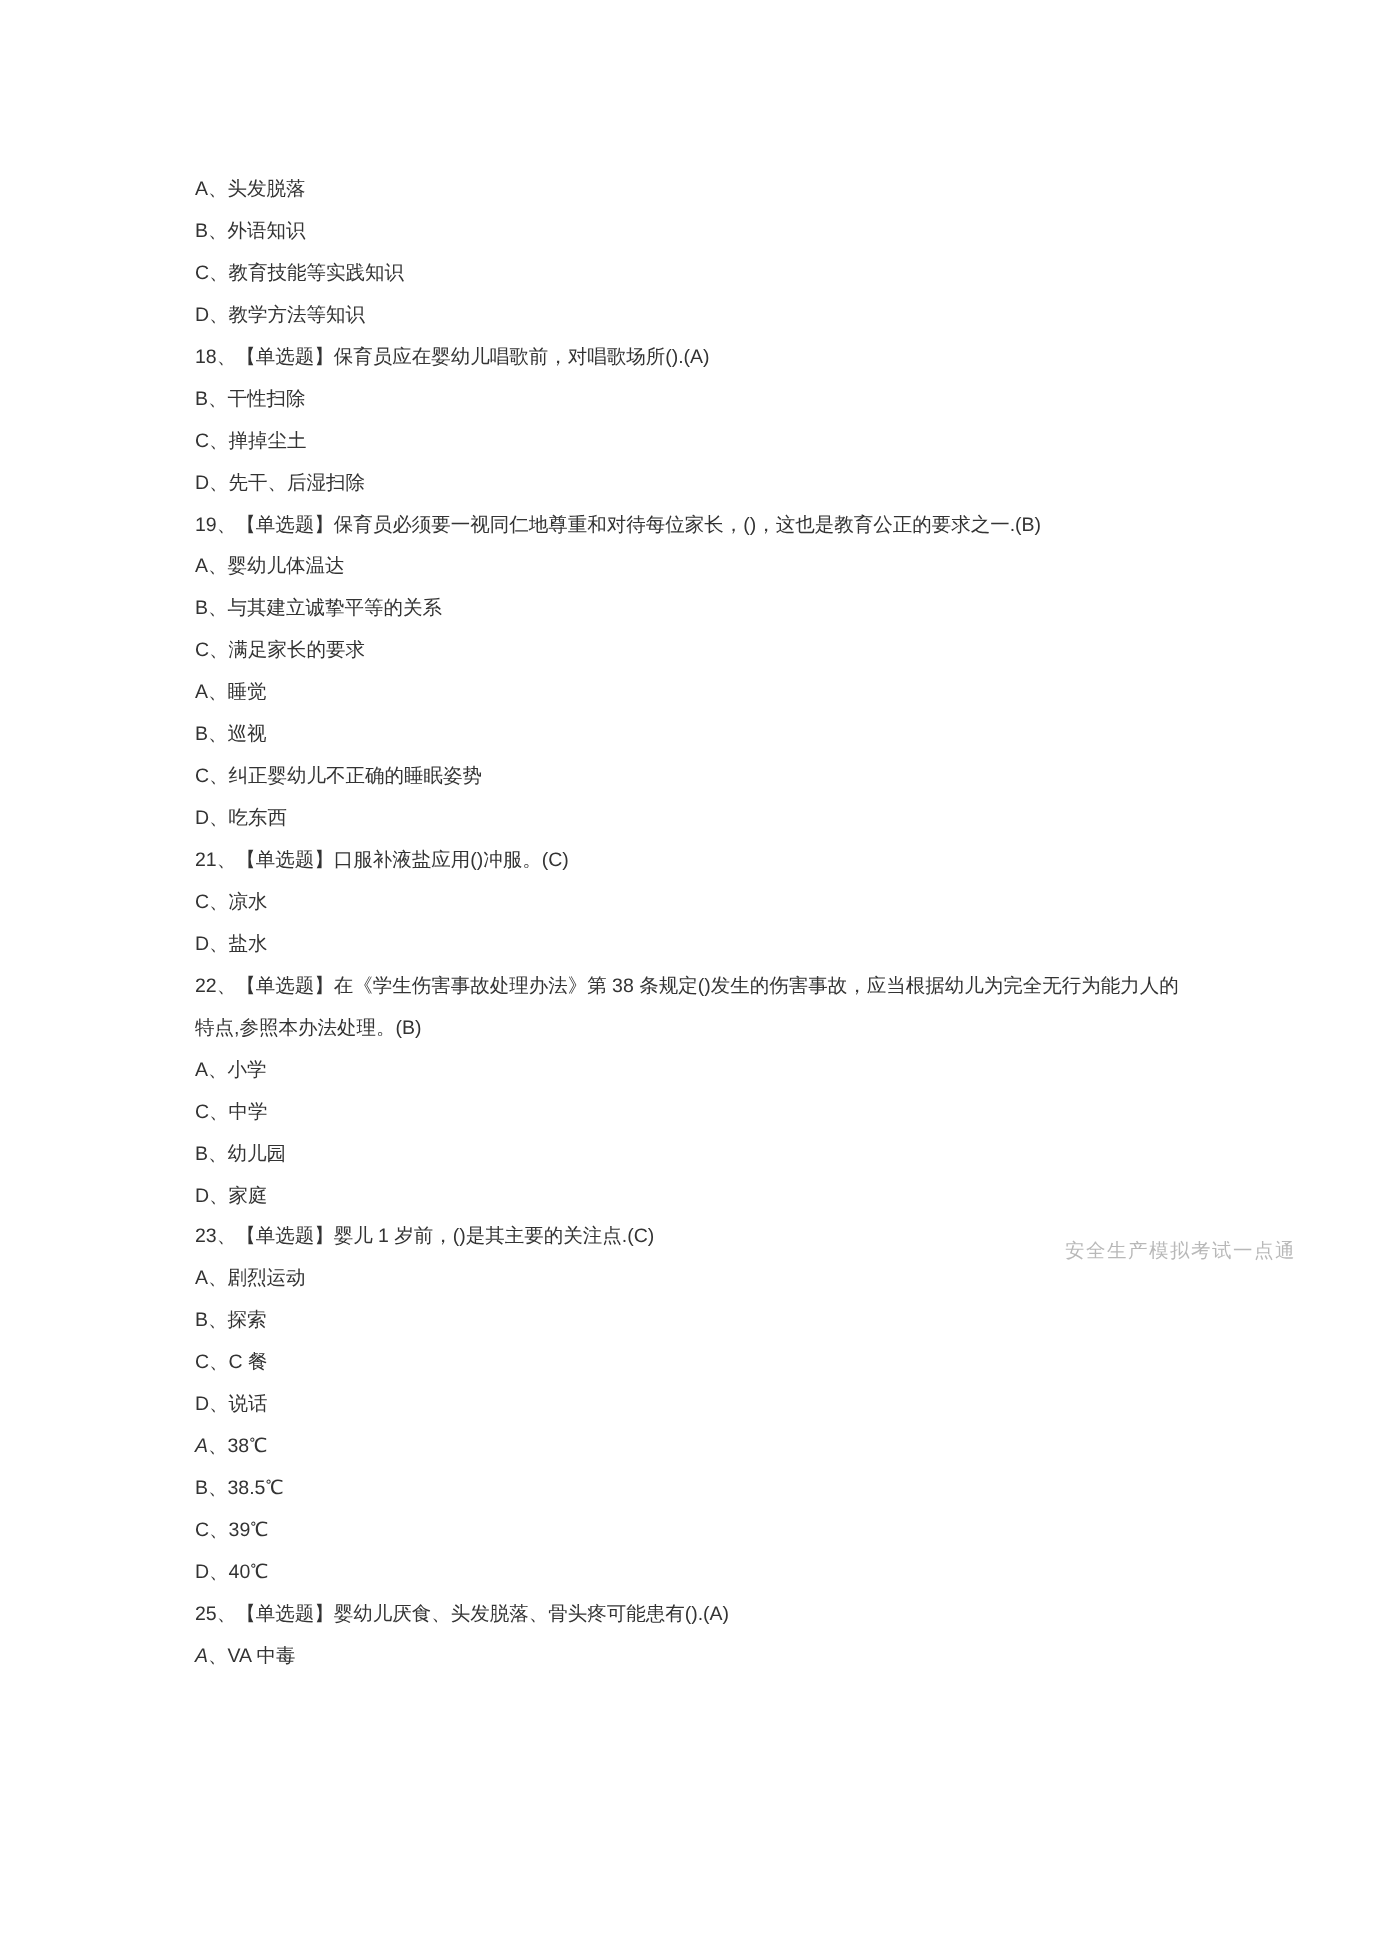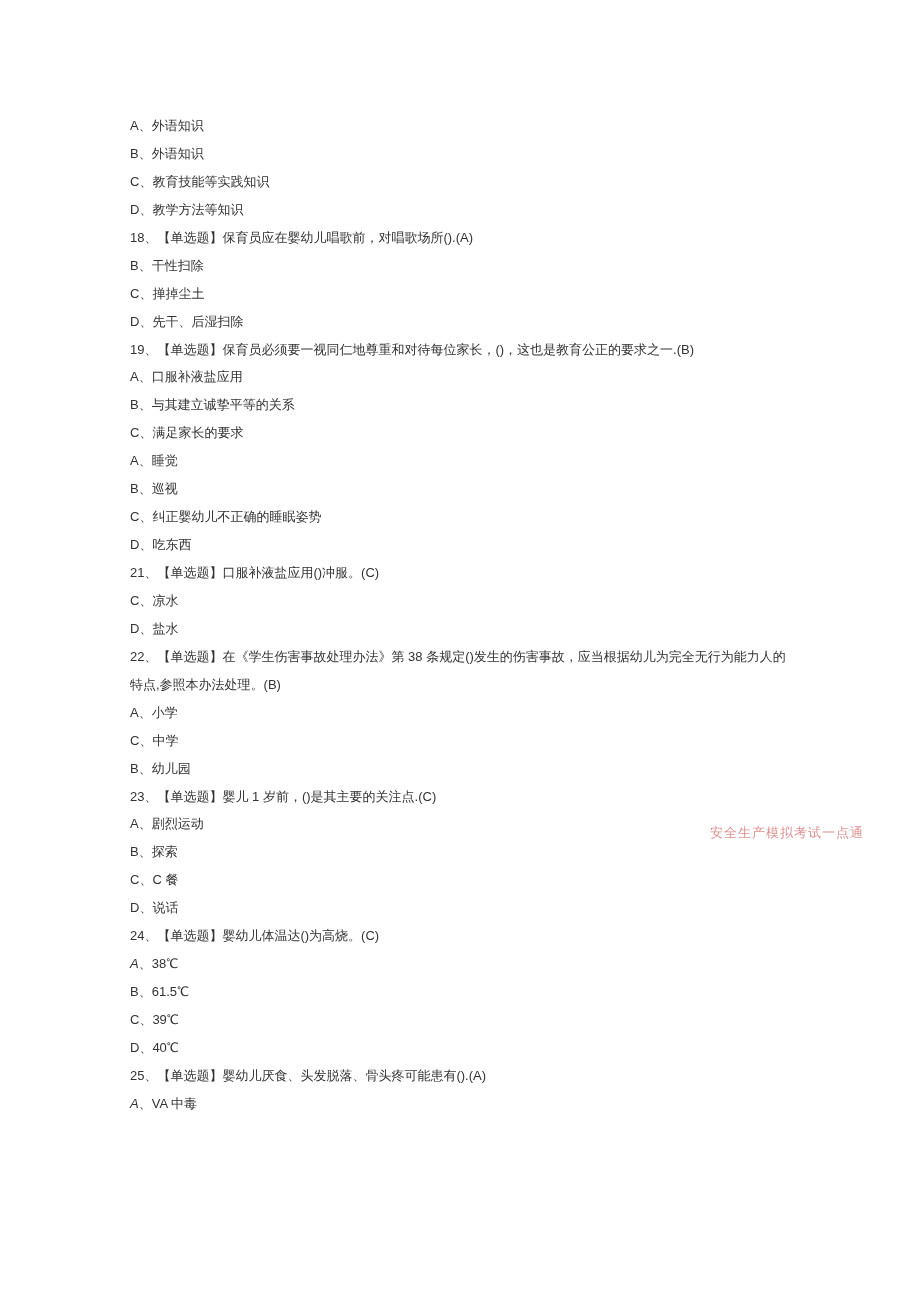--- a/index.html
+++ b/index.html
@@ -25,62 +25,61 @@
     display: block;
   }
   .italic {
     font-style: italic;
   }
   .stamp {
     position: absolute;
     right: 56px;
     top: 820px;
     font-size: 13px;
-    color: #b91c1c;
+    color: #737373;
     opacity: 0.5;
     transform: rotate(0deg);
     letter-spacing: 1px;
-    font-family: Liberation Mono, monospace;
   }
 </style>
 </head>
 <body>
 
 <div class="page">
   <div class="stamp">安全生产模拟考试一点通</div>
   <div id="content">
-      <span class="opt">A、外语知识</span>
+      <span class="opt">A、头发脱落</span>
       <span class="opt">B、外语知识</span>
       <span class="opt">C、教育技能等实践知识</span>
       <span class="opt">D、教学方法等知识</span>
       <span class="qline">18、【单选题】保育员应在婴幼儿唱歌前，对唱歌场所().(A)</span>
       <span class="opt">B、干性扫除</span>
       <span class="opt">C、掸掉尘土</span>
       <span class="opt">D、先干、后湿扫除</span>
       <span class="qline">19、【单选题】保育员必须要一视同仁地尊重和对待每位家长，()，这也是教育公正的要求之一.(B)</span>
-      <span class="opt">A、口服补液盐应用</span>
+      <span class="opt">A、婴幼儿体温达</span>
       <span class="opt">B、与其建立诚挚平等的关系</span>
       <span class="opt">C、满足家长的要求</span>
       <span class="opt">A、睡觉</span>
       <span class="opt">B、巡视</span>
       <span class="opt">C、纠正婴幼儿不正确的睡眠姿势</span>
       <span class="opt">D、吃东西</span>
       <span class="qline">21、【单选题】口服补液盐应用()冲服。(C)</span>
       <span class="opt">C、凉水</span>
       <span class="opt">D、盐水</span>
       <span class="qline">22、【单选题】在《学生伤害事故处理办法》第 38 条规定()发生的伤害事故，应当根据幼儿为完全无行为能力人的特点,参照本办法处理。(B)</span>
       <span class="opt">A、小学</span>
       <span class="opt">C、中学</span>
       <span class="opt">B、幼儿园</span>
+      <span class="opt">D、家庭</span>
       <span class="qline">23、【单选题】婴儿 1 岁前，()是其主要的关注点.(C)</span>
       <span class="opt">A、剧烈运动</span>
       <span class="opt">B、探索</span>
       <span class="opt">C、C 餐</span>
       <span class="opt">D、说话</span>
-      <span class="qline">24、【单选题】婴幼儿体温达()为高烧。(C)</span>
       <span class="opt"><span class="italic">A</span><span>、38℃</span></span>
-      <span class="opt">B、61.5℃</span>
+      <span class="opt">B、38.5℃</span>
       <span class="opt">C、39℃</span>
       <span class="opt">D、40℃</span>
       <span class="qline">25、【单选题】婴幼儿厌食、头发脱落、骨头疼可能患有().(A)</span>
       <span class="opt"><span class="italic">A</span><span>、VA 中毒</span></span>
     </div>
 </div>
 
 </body></html>

